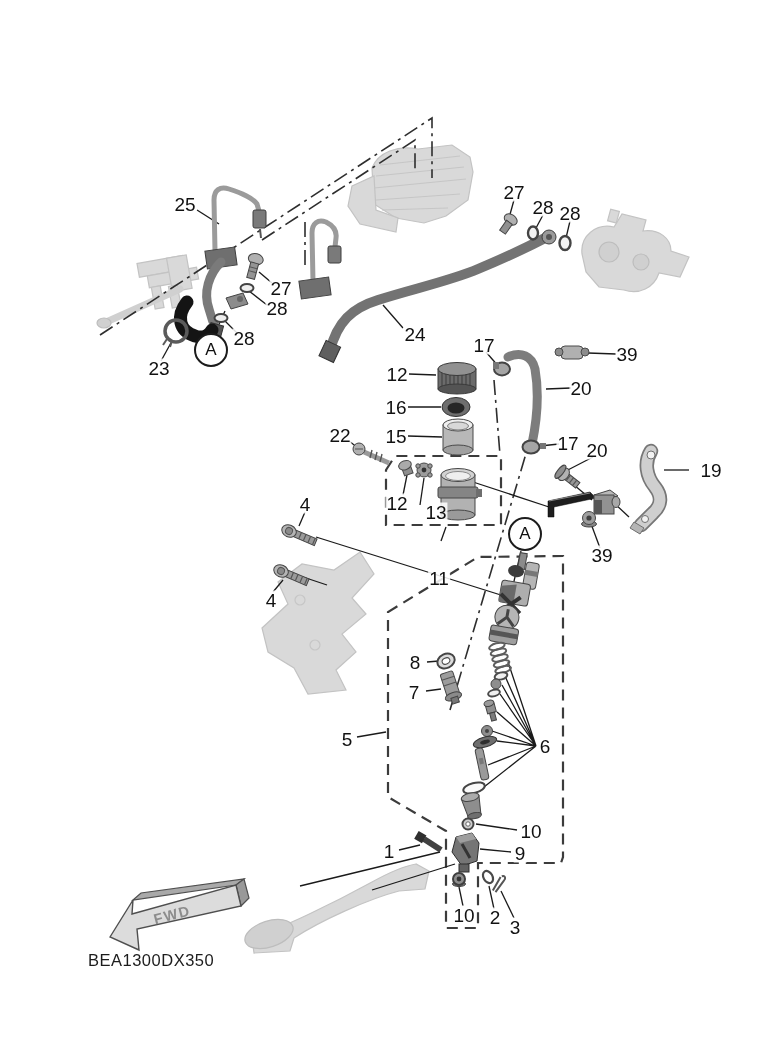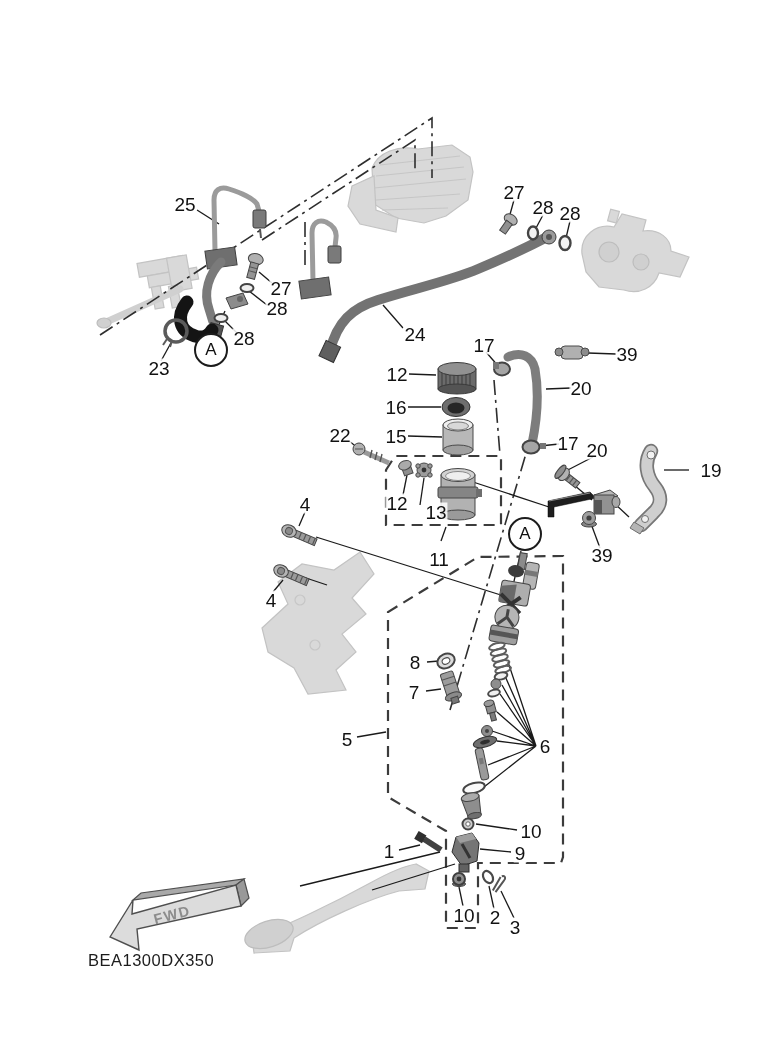--- a/index.html
+++ b/index.html
@@ -405,21 +405,21 @@
       <div class="callout" style="left: 581px; top: 388px;">20</div>
       <div class="callout" style="left: 396px; top: 407px;">16</div>
       <div class="callout" style="left: 396px; top: 436px;">15</div>
       <div class="callout" style="left: 340px; top: 435px; text-align: center;">22</div>
       <div class="callout" style="left: 568px; top: 443px;">17</div>
       <div class="callout" style="left: 597px; top: 450px; text-align: right;">20</div>
       <div class="callout" style="left: 700px; top: 470px; margin-left: 11px;">19</div>
       <div class="callout" style="left: 397px; top: 503px;">12</div>
       <div class="callout" style="left: 436px; top: 512px;">13</div>
       <div class="callout" style="left: 305px; top: 504px;">4</div>
-      <div class="callout" style="left: 439px; top: 559px;">11</div>
+      <div class="callout" style="left: 439px; top: 578px;">11</div>
       <div class="callout" style="left: 602px; top: 555px;">39</div>
       <div class="callout" style="left: 271px; top: 600px;">4</div>
       <div class="callout" style="left: 415px; top: 662px;">8</div>
       <div class="callout" style="left: 414px; top: 692px;">7</div>
       <div class="callout" style="left: 347px; top: 739px;">5</div>
       <div class="callout" style="left: 545px; top: 746px;">6</div>
       <div class="callout" style="left: 531px; top: 831px;">10</div>
       <div class="callout" style="left: 389px; top: 851px;">1</div>
       <div class="callout" style="left: 520px; top: 853px;">9</div>
       <div class="callout" style="left: 464px; top: 915px;">10</div>

